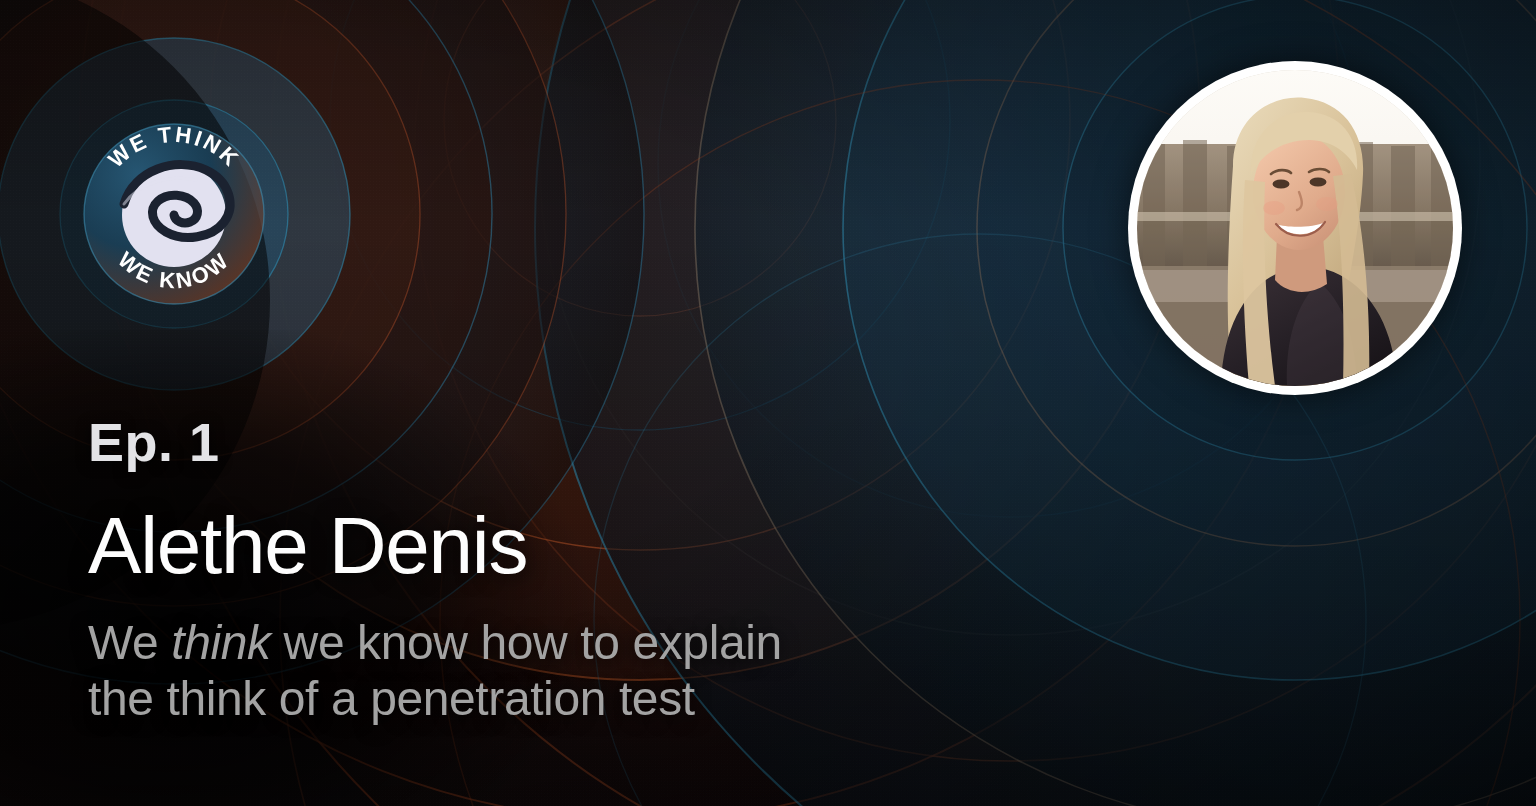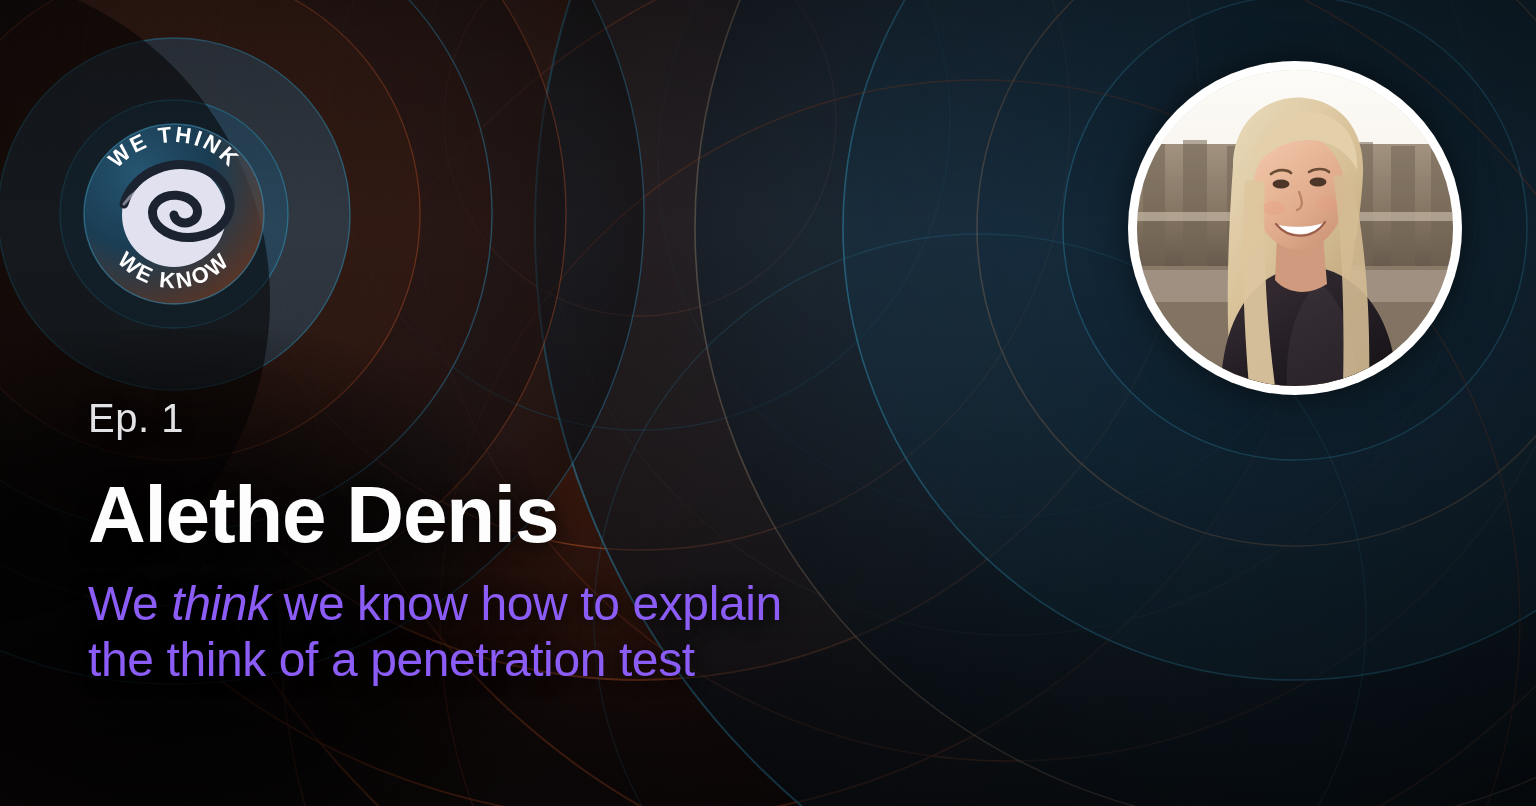--- a/index.html
+++ b/index.html
@@ -54,41 +54,42 @@
   }
   #logo-badge svg { display:block; width:192px; height:192px; overflow:visible; }
 
   
   .text-col {
     position:absolute;
     left:88px; top:398px;
     width:960px;
   }
   #episode-label {
-    font-size:40px;
-    font-weight:400;
+    font-size:54px;
+    font-weight:700;
     letter-spacing:.5px;
     color:#e3e3e6;
     line-height:1;
     margin-bottom:38px;
     text-shadow:0 2px 14px rgba(0,0,0,.85);
+    margin-top:17px;
   }
   #guest-name {
     font-size:80px;
-    font-weight:700;
+    font-weight:400;
     letter-spacing:-1.2px;
     color:#fdfdfd;
     line-height:.98;
-    margin-bottom:22px;
+    margin-bottom:30px;
     text-shadow:0 3px 20px rgba(0,0,0,.9);
   }
   #episode-title {
     font-size:48px;
     font-weight:500;
-    color:#8b5cf6;
+    color:#a3a3a3;
     line-height:1.16;
     letter-spacing:-.4px;
     max-width:940px;
     text-shadow:0 3px 18px rgba(0,0,0,.9);
   }
   #episode-title .em { font-style:italic; }
 
   
   #guest-portrait {
     position:absolute;

